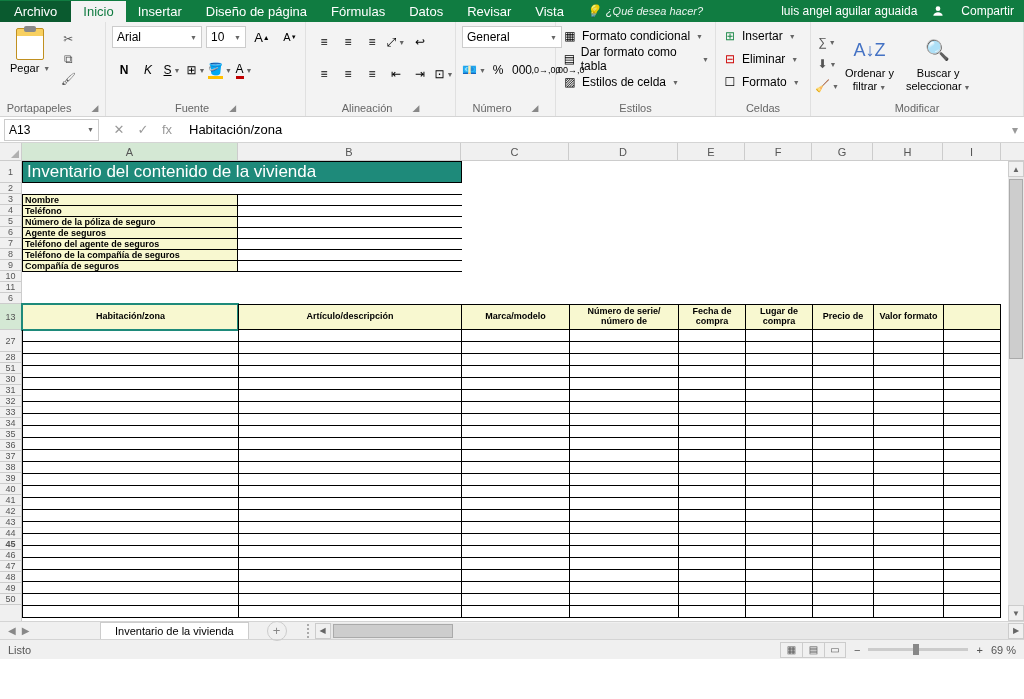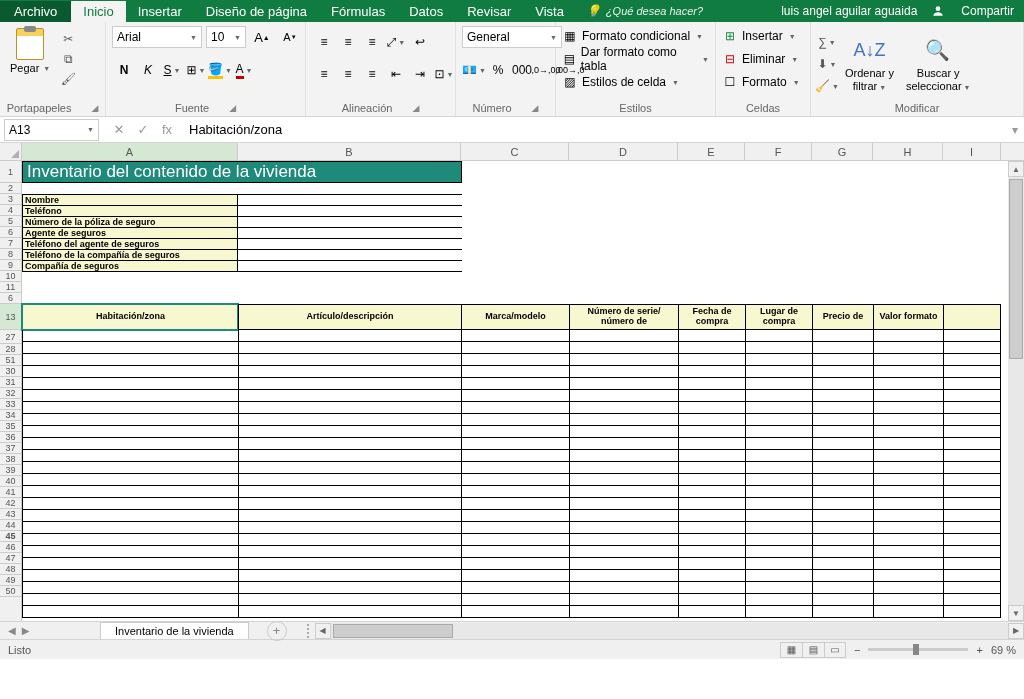--- a/index.html
+++ b/index.html
@@ -372,21 +372,21 @@
         <div class="row-header" style="height: 11px;">4</div>
         <div class="row-header" style="height: 11px;">5</div>
         <div class="row-header" style="height: 11px;">6</div>
         <div class="row-header" style="height: 11px;">7</div>
         <div class="row-header" style="height: 11px;">8</div>
         <div class="row-header" style="height: 11px;">9</div>
         <div class="row-header" style="height: 11px;">10</div>
         <div class="row-header" style="height: 11px;">11</div>
         <div class="row-header" style="height: 11px;">6</div>
         <div class="row-header active" style="height: 26px;">13</div>
-        <div class="row-header" style="height: 14px;">27</div>
+        <div class="row-header" style="height: 22px;">27</div>
         <div class="row-header" style="height: 11px;">28</div>
         <div class="row-header" style="height: 11px;">51</div>
         <div class="row-header" style="height: 11px;">30</div>
         <div class="row-header" style="height: 11px;">31</div>
         <div class="row-header" style="height: 11px;">32</div>
         <div class="row-header" style="height: 11px;">33</div>
         <div class="row-header" style="height: 11px;">34</div>
         <div class="row-header" style="height: 11px;">35</div>
         <div class="row-header" style="height: 11px;">36</div>
         <div class="row-header" style="height: 11px;">37</div>

